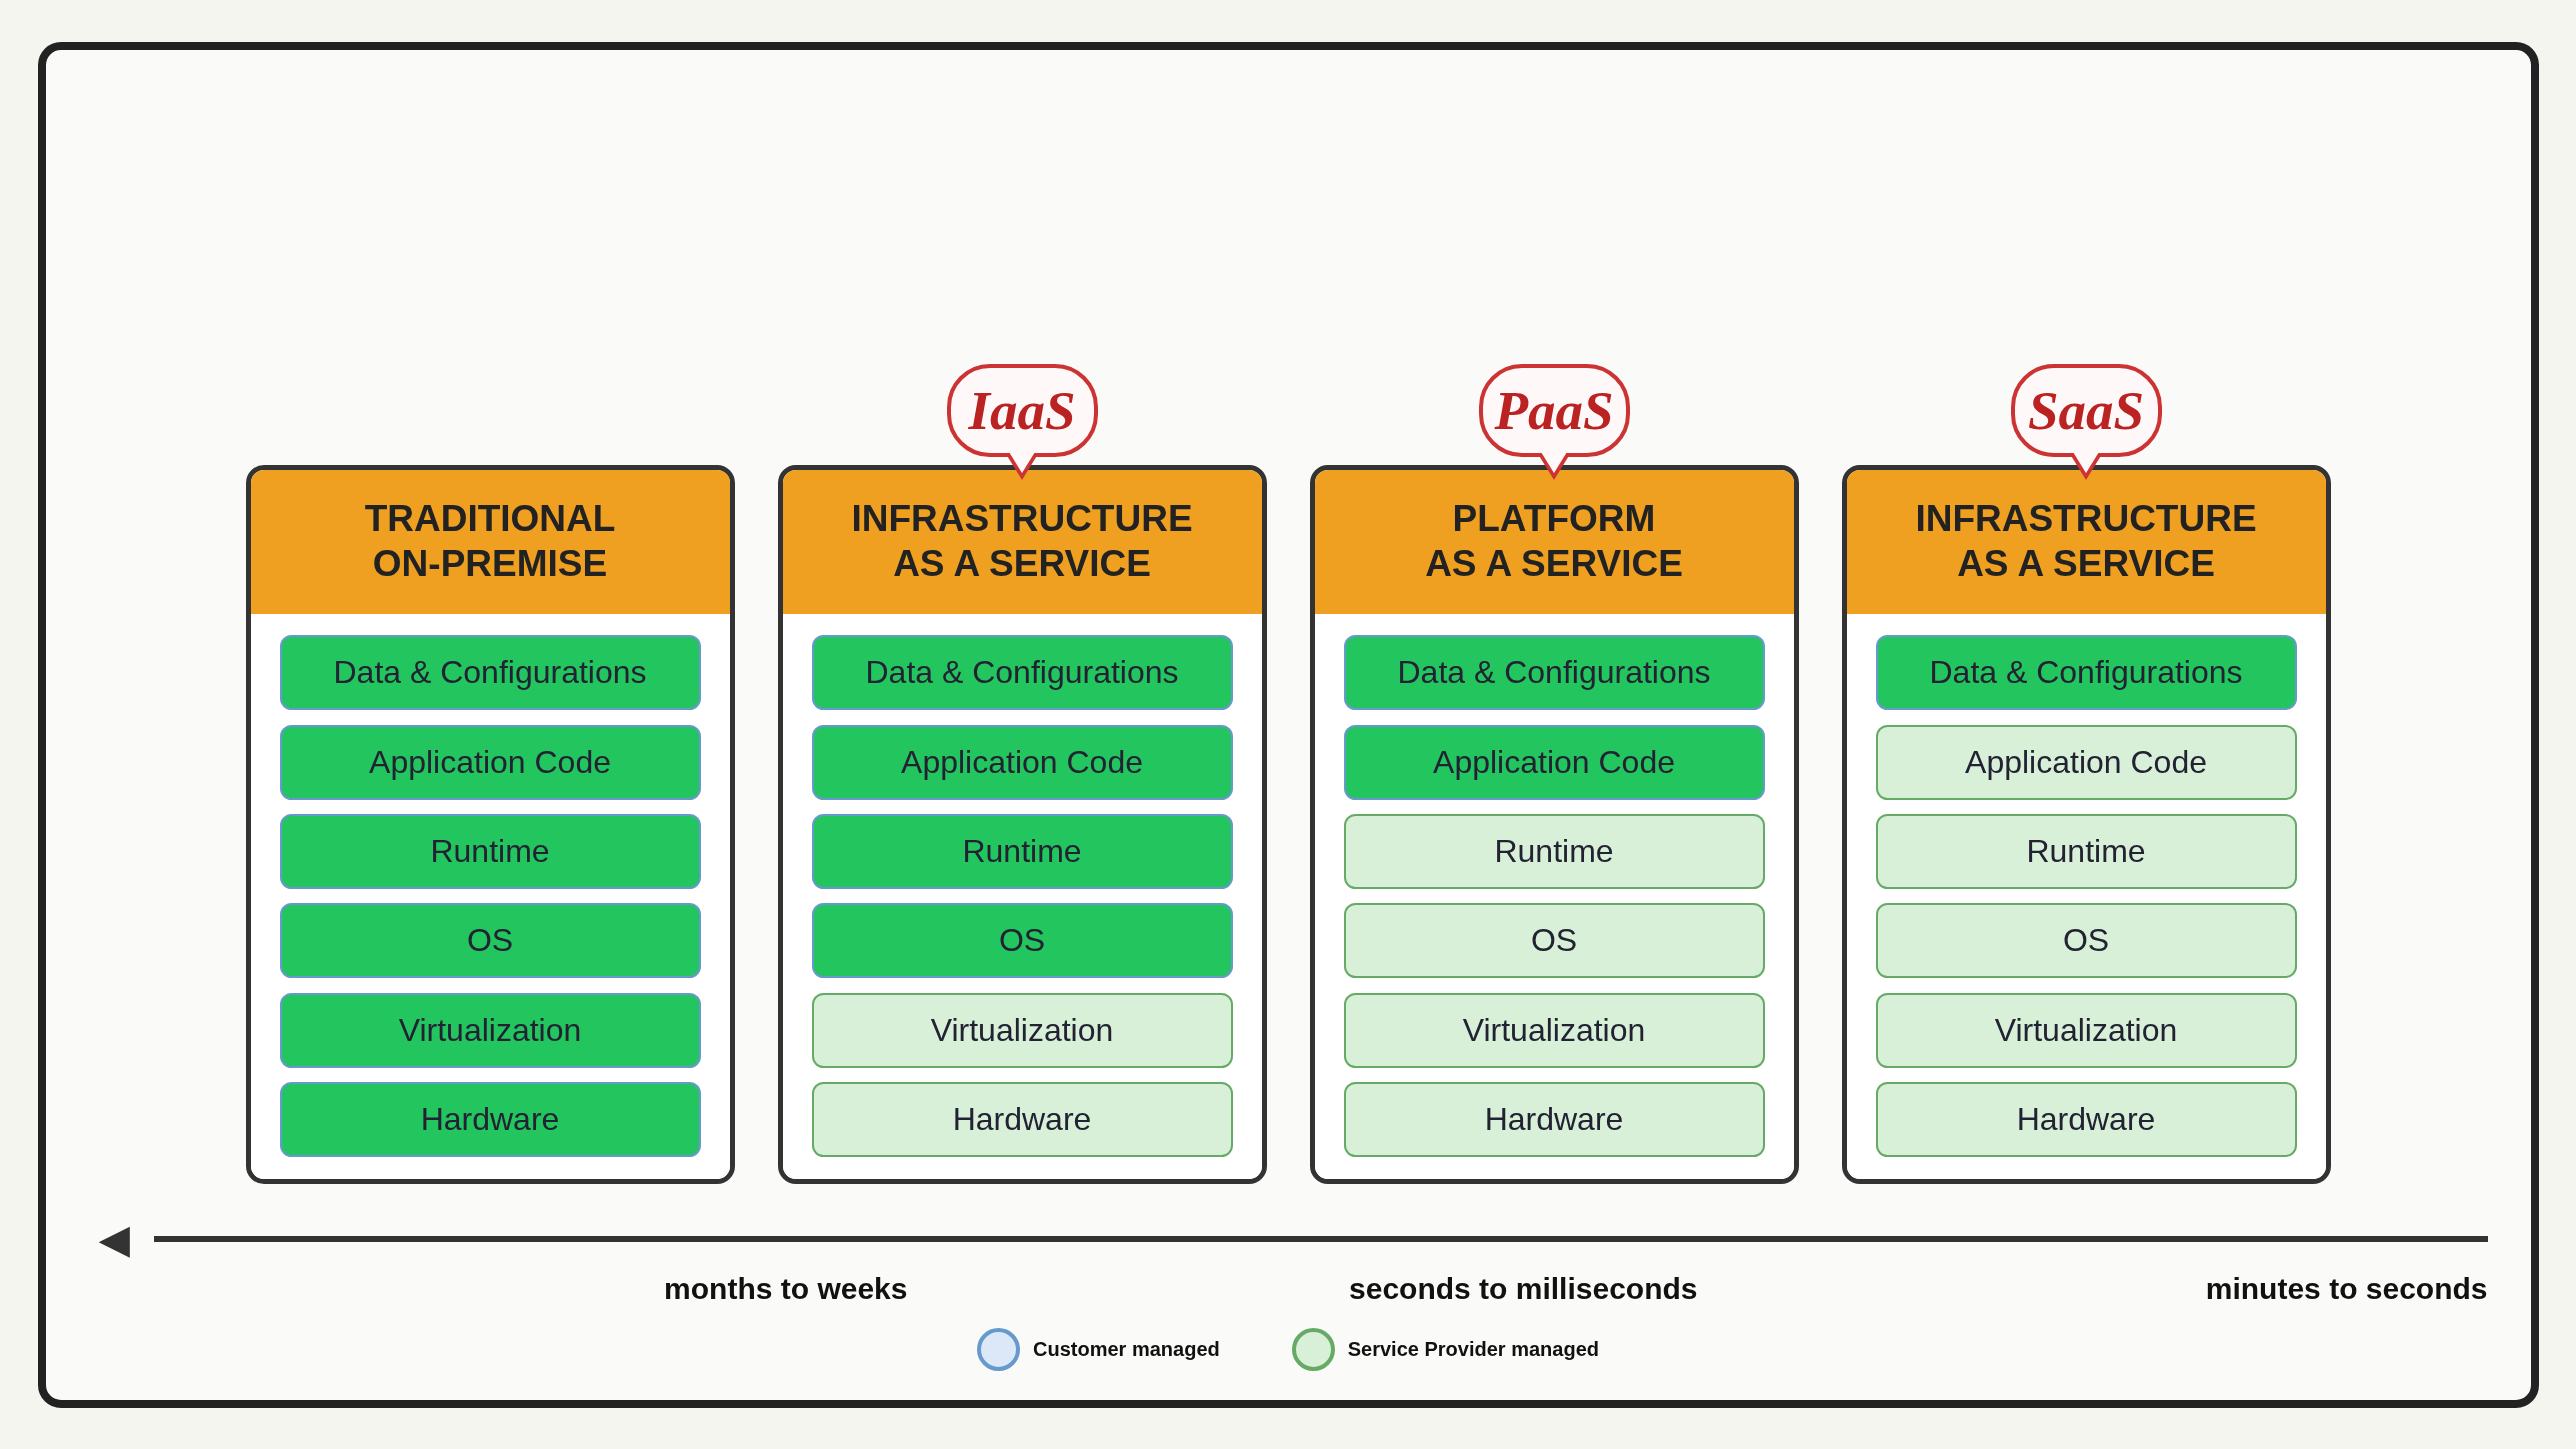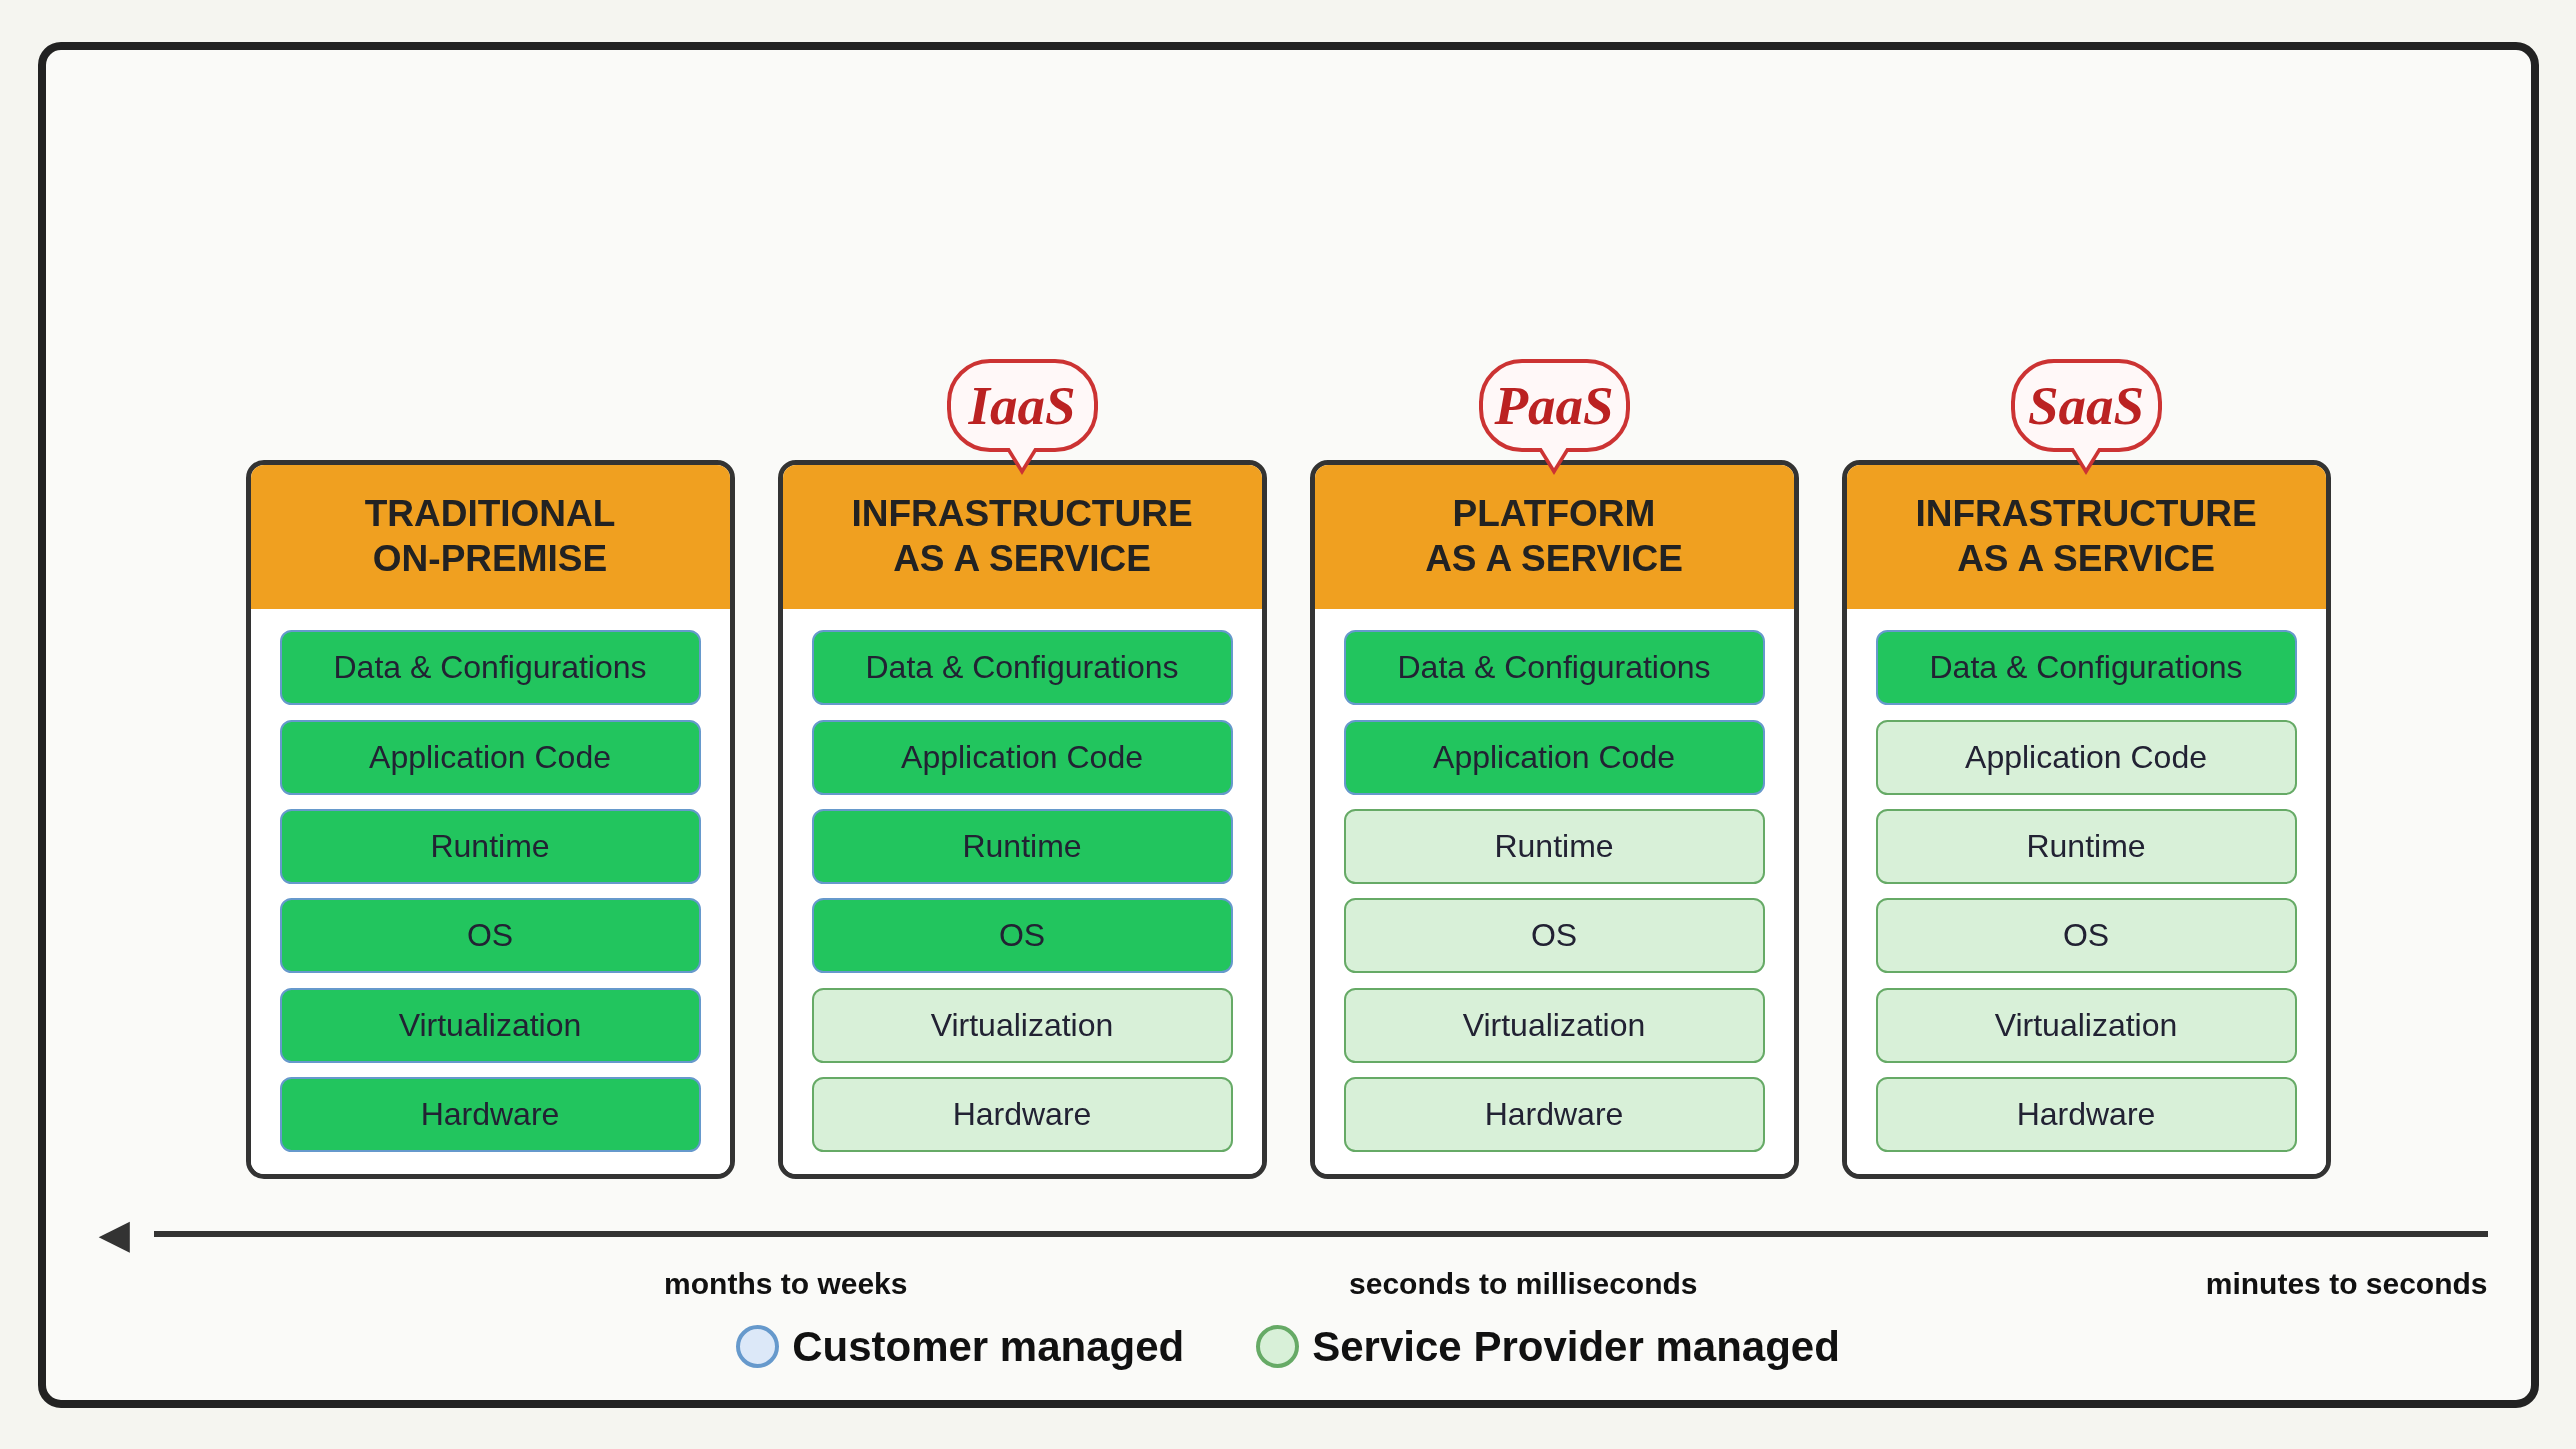--- a/index.html
+++ b/index.html
@@ -161,21 +161,21 @@
     }
     .legend-circle-blue {
       background: #dce8f8;
       border-color: #6699cc;
     }
     .legend-circle-green {
       background: #d8f0d8;
       border-color: #66aa66;
     }
     .legend-text {
-      font-size: 42px;
+      font-size: 20px;
       font-weight: bold;
       color: #111;
       font-family: Arial, sans-serif;
     }
     .bubble-container {
       position: relative;
       display: flex;
       align-items: center;
       justify-content: center;
       margin-bottom: 7.2px;

